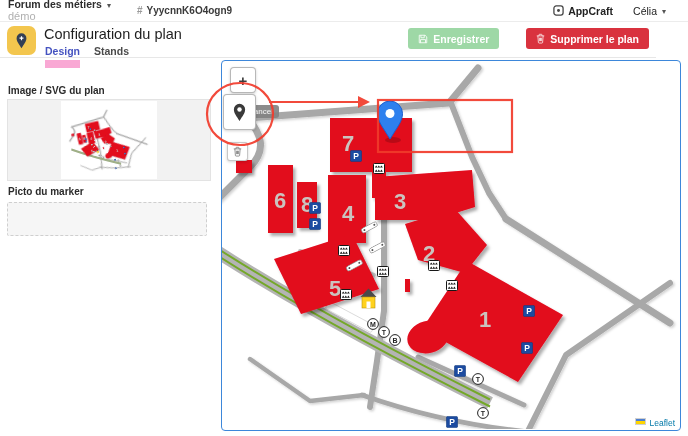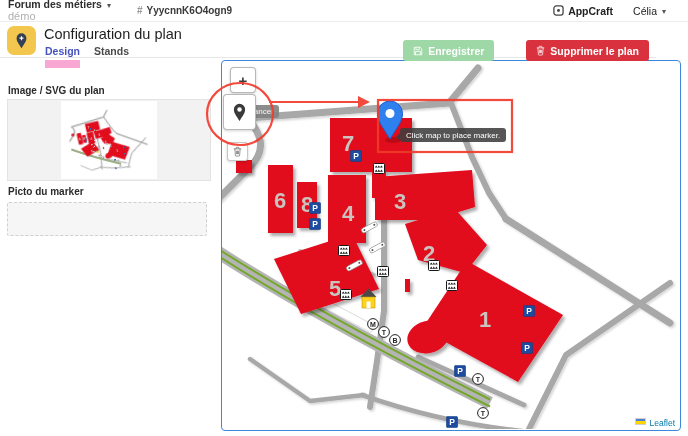--- a/index.html
+++ b/index.html
@@ -22,21 +22,21 @@
 
   
   .pageheader { position:absolute; left:0; top:22px; width:656px; height:36px;
     border-bottom:1px solid #e7e7e7; background:#fff; z-index:9;}
   .ph-icon { position:absolute; left:7px; top:4px; width:29px; height:29px; border-radius:7px;
     background:#f3c64e; display:flex; align-items:center; justify-content:center;}
   .ph-title { position:absolute; left:44px; top:4px; font-size:14.5px; font-weight:500; color:#1e1e1e;}
   .tabs { position:absolute; left:45px; top:23px; display:flex; gap:14px; }
   .tab { font-size:10.5px; font-weight:600; color:#4a4a4a; padding-bottom:3px; cursor:pointer;}
   .tab.active { color:#4553c0; border-bottom:8px solid #f9a8d4;}
-  .actions { position:absolute; right:7px; top:18px; display:flex; gap:5px;}
+  .actions { position:absolute; right:7px; top:6px; display:flex; }
   .btn { display:flex; align-items:center; gap:5px; font-size:10.5px; font-weight:600;
     color:#fff; border:none; border-radius:3px; padding:4px 10px; height:21px; cursor:pointer;}
   .btn-save { background:#9ed8a6; }
   .btn-delete { background:#d9323e;margin-left:27px; }
 
   
   .sidebar { position:absolute; left:0; top:66px; width:215px;margin-top:14px; }
   .side-label { margin:5px 0 3px 8px; font-size:10px; font-weight:bold; color:#2b2b2b;}
   .plan-box { margin-left:7px; width:204px; height:82px; background:#f2f2f2;
     border:1px solid #e3e3e3; display:flex; align-items:center; justify-content:center; cursor:pointer;}
@@ -288,21 +288,20 @@
   <svg class="map-svg" viewBox="0 0 458 368" preserveAspectRatio="none">
     <use href="#mapart"></use>
 
     <g>
       <ellipse cx="171" cy="79" rx="8" ry="3" fill="#000" opacity="0.18"></ellipse>
       <path d="M168,78 C160,65 155.5,60 155.5,52.5 a12.5,12.5 0 1 1 25,0 C180.5,60 176,65 168,78 Z" fill="#2e80ee" stroke="#1b5fd0" stroke-width="1"></path>
       <circle cx="168" cy="52.5" r="4.5" fill="#fff"></circle>
     </g>
   </svg>
 
-  <div class="tooltip">Click map to place marker.</div>
 
   <div class="lbtn zoom-in">+</div>
   <div class="cancel-chip">Cancel</div>
   <div class="lbtn marker-btn">
     <svg width="15" height="20" viewBox="0 0 20 26">
       <path d="M10,25 C6,18 2.5,14.5 2.5,9.5 a7.5,7.5 0 1 1 15,0 C17.5,14.5 14,18 10,25 Z" fill="#3a3a3a"></path>
       <circle cx="10" cy="9.5" r="3" fill="#fff"></circle>
     </svg>
   </div>
   <div class="lbtn trash-btn">

